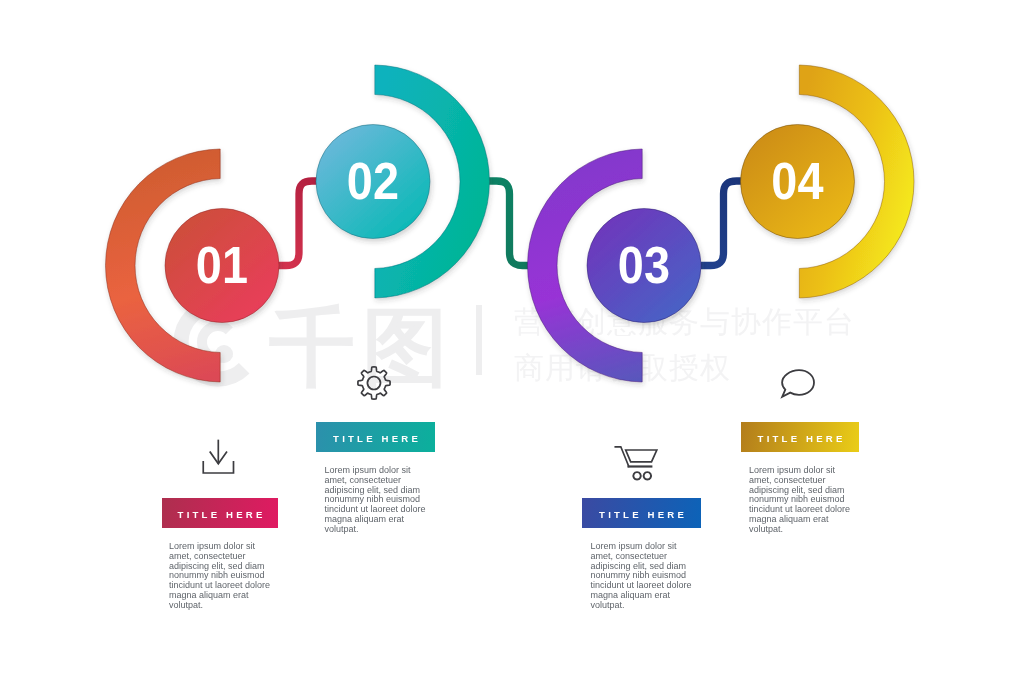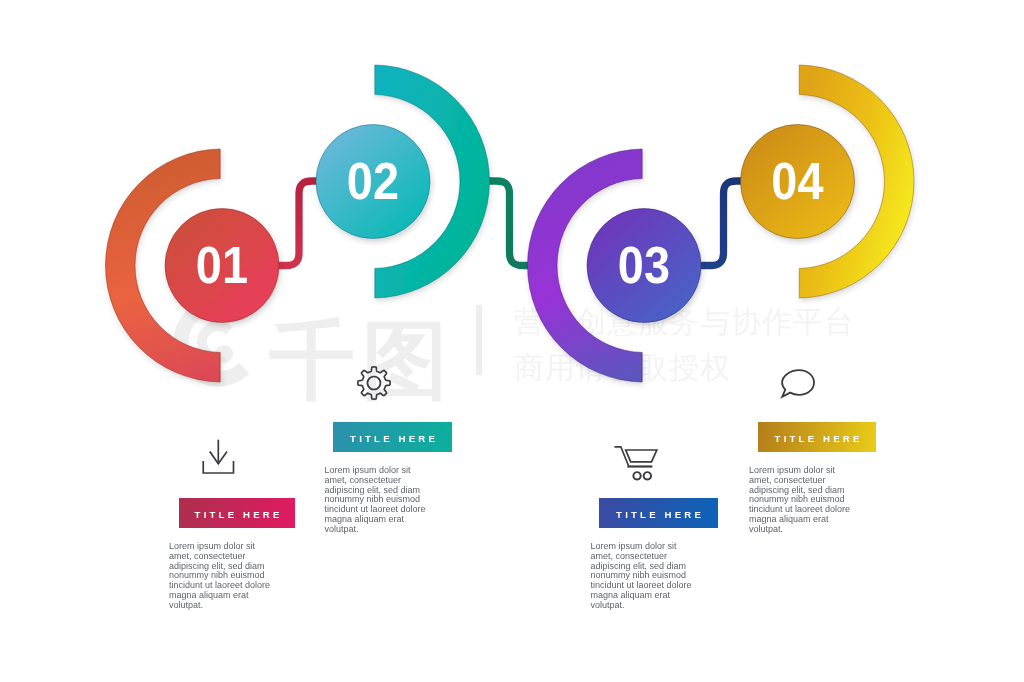--- a/index.html
+++ b/index.html
@@ -1,21 +1,21 @@
 <!DOCTYPE html>
 <html><head>
 <meta charset="utf-8">
 <title>Infographic</title>
 <style>
   html,body{margin:0;padding:0;}
   body{width:1024px;height:682px;background:#ffffff;font-family:"Liberation Sans",sans-serif;overflow:hidden;}
   #stage{position:absolute;left:0;top:0;width:1024px;height:682px;background:#fff;}
   svg.layer{position:absolute;left:0;top:0;width:1024px;height:682px;z-index:2;}
   .num{font-family:"Liberation Sans",sans-serif;font-weight:bold;font-size:52px;fill:#ffffff;text-anchor:middle;letter-spacing:0.2px;}
-  .ttlbox{position:absolute;display:flex;align-items:center;justify-content:center;z-index:3;margin-left:17px;}
+  .ttlbox{position:absolute;display:flex;align-items:center;justify-content:center;z-index:3;}
   .ttlbox span{color:#ffffff;font-weight:bold;font-size:9.6px;letter-spacing:3.2px;font-family:"Liberation Sans",sans-serif;text-indent:3.2px;position:relative;top:1px;}
   .bodytxt{position:absolute;font-size:9px;line-height:9.8px;color:#5f646a;text-align:left;font-family:"Liberation Sans",sans-serif;z-index:3;}
   .wmtxt{position:absolute;color:#efeff0;font-family:"DejaVu Sans",sans-serif;font-weight:500;user-select:none;white-space:nowrap;z-index:1;}
   .wmtxt.heavy{-webkit-text-stroke:2.6px #eeeeef;}
 </style>
 </head>
 <body>
 
 <div id="stage">
   <svg class="layer" id="gfx" viewBox="0 0 1024 682">
@@ -143,16 +143,16 @@
     </div>
     <div class="bodytxt" style="left: 324.5px; top: 466px; width: 102px;">Lorem ipsum dolor sit amet, consectetuer adipiscing elit, sed diam nonummy nibh euismod tincidunt ut laoreet dolore magna aliquam erat volutpat.</div>
     <div class="ttlbox" style="left: 582px; top: 498px; width: 119px; height: 30px; background: linear-gradient(100deg, rgb(59, 74, 162) 0%, rgb(12, 99, 184) 100%);">
       <span>TITLE HERE</span>
     </div>
     <div class="bodytxt" style="left: 590.5px; top: 542px; width: 102px;">Lorem ipsum dolor sit amet, consectetuer adipiscing elit, sed diam nonummy nibh euismod tincidunt ut laoreet dolore magna aliquam erat volutpat.</div>
     <div class="ttlbox" style="left: 741px; top: 422px; width: 118px; height: 30px; background: linear-gradient(100deg, rgb(179, 125, 27) 0%, rgb(234, 205, 23) 100%);">
       <span>TITLE HERE</span>
     </div>
     <div class="bodytxt" style="left: 749px; top: 466px; width: 102px;">Lorem ipsum dolor sit amet, consectetuer adipiscing elit, sed diam nonummy nibh euismod tincidunt ut laoreet dolore magna aliquam erat volutpat.</div>
-    <div class="wmtxt heavy" style="left: 269px; top: 303px; font-size: 86px; letter-spacing: 7px; color: rgb(238, 238, 239);">千图</div>
+    <div class="wmtxt heavy" style="left: 269px; top: 290px; font-size: 86px; letter-spacing: 7px; color: rgb(238, 238, 239);">千图</div>
     <div class="wmtxt" style="left: 514px; top: 302px; font-size: 30px; letter-spacing: 1px; color: rgb(243, 243, 244);">营销创意服务与协作平台</div>
     <div class="wmtxt" style="left: 514px; top: 348px; font-size: 30px; letter-spacing: 1px; color: rgb(243, 243, 244);">商用请获取授权</div>
   </div>
 
 </body></html>

